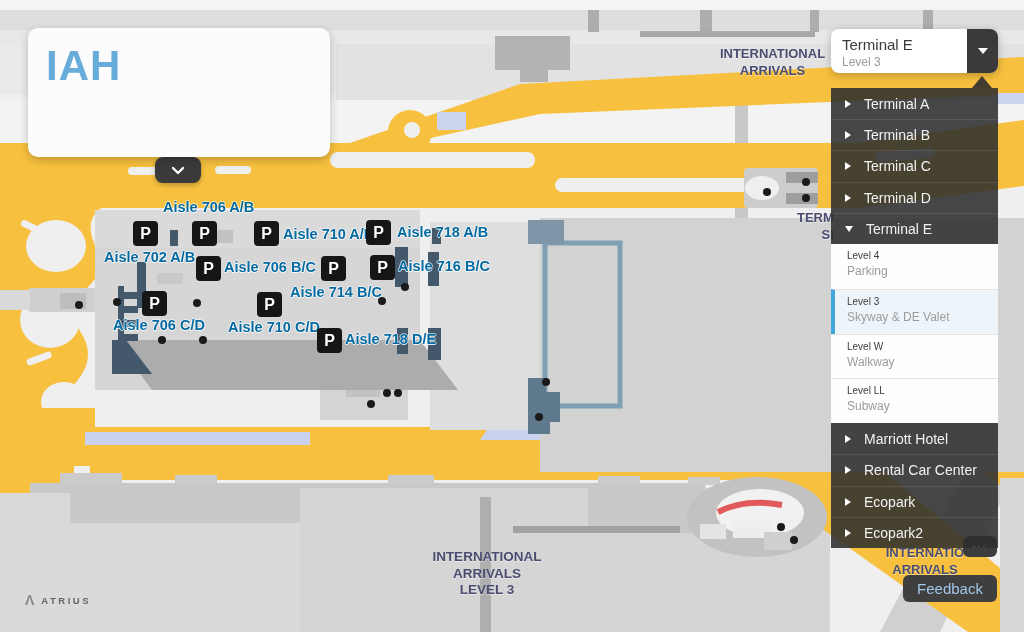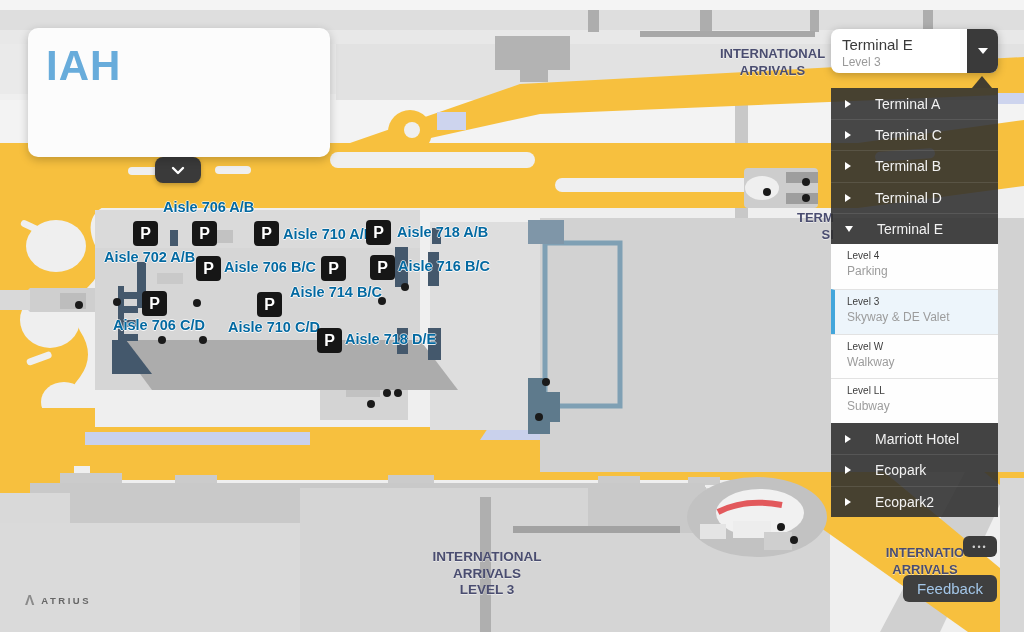--- a/index.html
+++ b/index.html
@@ -53,21 +53,21 @@
   .ph-title{font-size:15px;color:#3A3A3A;}
   .ph-sub{font-size:12px;color:#9A9A9A;margin-top:2px;}
   .ph-btn{width:31px;background:#3A3A3A;display:flex;align-items:center;justify-content:center;cursor:pointer;}
   .tri-down-w{width:0;height:0;border-left:5px solid transparent;border-right:5px solid transparent;border-top:6px solid #fff;}
   .panel-pointer{position:absolute;left:141px;top:47px;width:0;height:0;
                  border-left:10px solid transparent;border-right:10px solid transparent;border-bottom:12px solid rgba(47,47,47,.90);}
   .panel-list{position:absolute;left:0;top:59px;width:167px;}
   .trow{height:31.2px;background:rgba(47,47,47,.88);display:flex;align-items:center;padding-left:14px;cursor:pointer;
         border-top:1px solid rgba(255,255,255,.10);}
   .trow:first-child{border-top:0;}
-  .trow .lbl{color:#F2F2F2;font-size:14px;margin-left:24px;}
+  .trow .lbl{color:#F2F2F2;font-size:14px;margin-left:13px;}
   .cr{width:0;height:0;border-left:6px solid #fff;border-top:4.5px solid transparent;border-bottom:4.5px solid transparent;}
   .cd{width:0;height:0;border-top:6px solid #fff;border-left:4.5px solid transparent;border-right:4.5px solid transparent;}
   .lrow{height:44.8px;background:rgba(255,255,255,.97);padding:6px 0 0 16px;cursor:pointer;border-top:1px solid #E2E2E2;}
   .lrow.selected{background:#EDF5FB;border-left:4px solid #43A6DB;padding-left:12px;}
   .lrow-title{font-size:10px;color:#3C3C3C;}
   .lrow-sub{font-size:12px;color:#9C9C9C;margin-top:3px;}
 </style>
 </head>
 <body>
 
@@ -295,25 +295,25 @@
       </div>
     </div>
     <div class="panel-pointer"></div>
     <div class="panel-list">
       <div class="trow">
           <span class="cr"></span>
           <span class="lbl">Terminal A</span>
         </div>
       <div class="trow">
           <span class="cr"></span>
+          <span class="lbl">Terminal B</span>
+        </div>
+      <div class="trow">
+          <span class="cr"></span>
           <span class="lbl">Terminal C</span>
-        </div>
-      <div class="trow">
-          <span class="cr"></span>
-          <span class="lbl">Terminal B</span>
         </div>
       <div class="trow">
           <span class="cr"></span>
           <span class="lbl">Terminal D</span>
         </div>
       <div class="trow">
           <span class="cd"></span>
           <span class="lbl">Terminal E</span>
         </div>
 
@@ -333,20 +333,24 @@
         <div class="lrow-title">Level LL</div>
         <div class="lrow-sub">Subway</div>
       </div>
 
       <div class="trow" style="border-top:0">
           <span class="cr"></span>
           <span class="lbl">Marriott Hotel</span>
         </div>
       <div class="trow">
           <span class="cr"></span>
+          <span class="lbl">Rental Car Center</span>
+        </div>
+      <div class="trow">
+          <span class="cr"></span>
           <span class="lbl">Ecopark</span>
         </div>
       <div class="trow">
           <span class="cr"></span>
           <span class="lbl">Ecopark2</span>
         </div>
     </div>
   </div>
 
   <div class="atrius">

